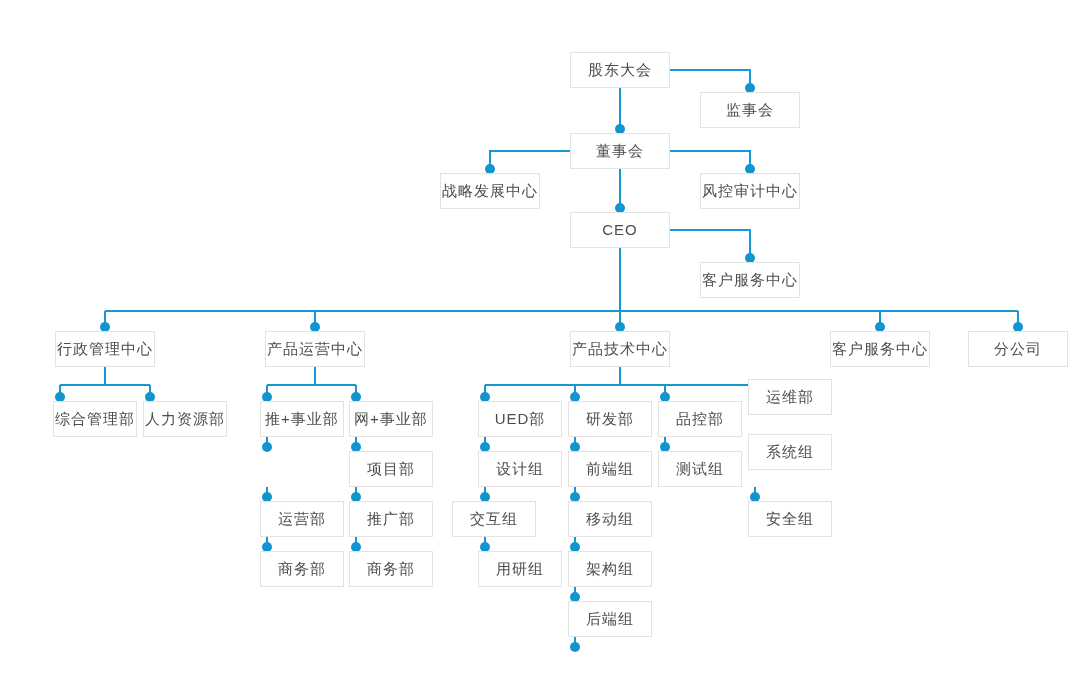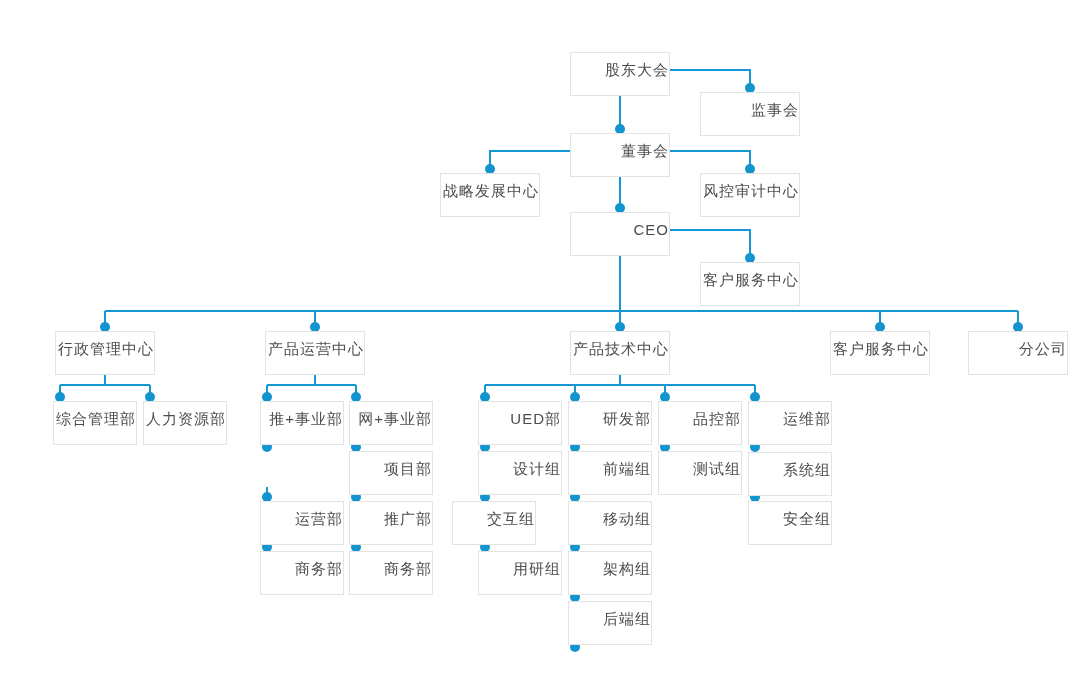--- a/index.html
+++ b/index.html
@@ -4,27 +4,27 @@
 <style>
   html,body{margin:0;padding:0;background:#ffffff;}
   body{font-family:"Liberation Sans","DejaVu Sans",sans-serif;}
   .stage{position:relative;width:1070px;height:689px;background:#ffffff;overflow:hidden;}
   .wires{position:absolute;left:0;top:0;width:1070px;height:689px;}
   .wire{fill:none;stroke:#1498d3;stroke-width:2;}
   .dots circle{fill:#1294cf;}
   .node{
     position:absolute;
     box-sizing:border-box;
-    height:44px;
+    height:36px;
     line-height:34px;
     background:#ffffff;
     border:1px solid #e3e3e3;
     color:#4d4d4d;
     font-size:15px;
-    text-align:right;
+    text-align:center;
     white-space:nowrap;
     letter-spacing:1px;
     cursor:default;
     z-index:2;
   }
   .node.big{width:100px;}
   .node.small{width:84px;margin-left:35px;}
 </style>
 </head>
 <body>
@@ -120,27 +120,27 @@
   <div class="node big" style="left:830px;top:331px">客户服务中心</div>
   <div class="node big" style="left:968px;top:331px">分公司</div>
 
   <div class="node small" style="left:18px;top:401px">综合管理部</div>
   <div class="node small" style="left:225px;top:401px">推+事业部</div>
   <div class="node small" style="left:108px;top:401px">人力资源部</div>
   <div class="node small" style="left:314px;top:401px">网+事业部</div>
   <div class="node small" style="left:443px;top:401px">UED部</div>
   <div class="node small" style="left:533px;top:401px">研发部</div>
   <div class="node small" style="left:623px;top:401px">品控部</div>
-  <div class="node small" style="left:713px;top:401px">运维部</div>
+  <div class="node small" style="left:713px;top:379px">运维部</div>
 
   <div class="node small" style="left:314px;top:451px">项目部</div>
   <div class="node small" style="left:443px;top:451px">设计组</div>
   <div class="node small" style="left:533px;top:451px">前端组</div>
   <div class="node small" style="left:623px;top:451px">测试组</div>
-  <div class="node small" style="left:713px;top:452px">系统组</div>
+  <div class="node small" style="left:713px;top:434px">系统组</div>
 
   <div class="node small" style="left:225px;top:501px">运营部</div>
   <div class="node small" style="left:314px;top:501px">推广部</div>
   <div class="node small" style="left:417px;top:501px">交互组</div>
   <div class="node small" style="left:533px;top:501px">移动组</div>
   <div class="node small" style="left:713px;top:501px">安全组</div>
 
   <div class="node small" style="left:225px;top:551px">商务部</div>
   <div class="node small" style="left:314px;top:551px">商务部</div>
   <div class="node small" style="left:443px;top:551px">用研组</div>

